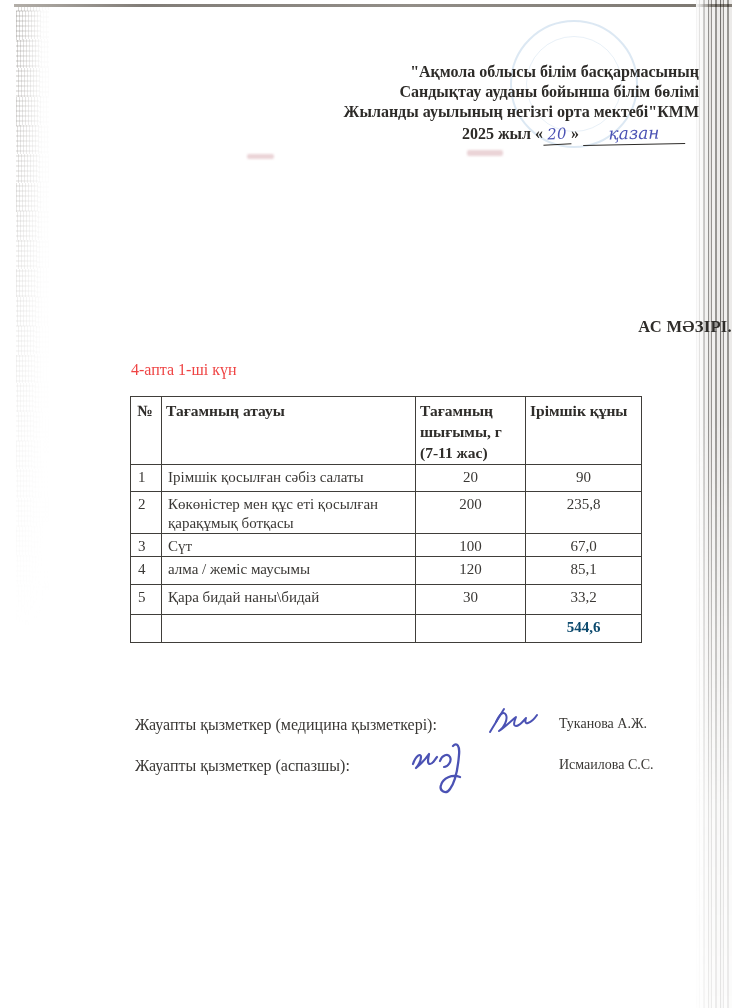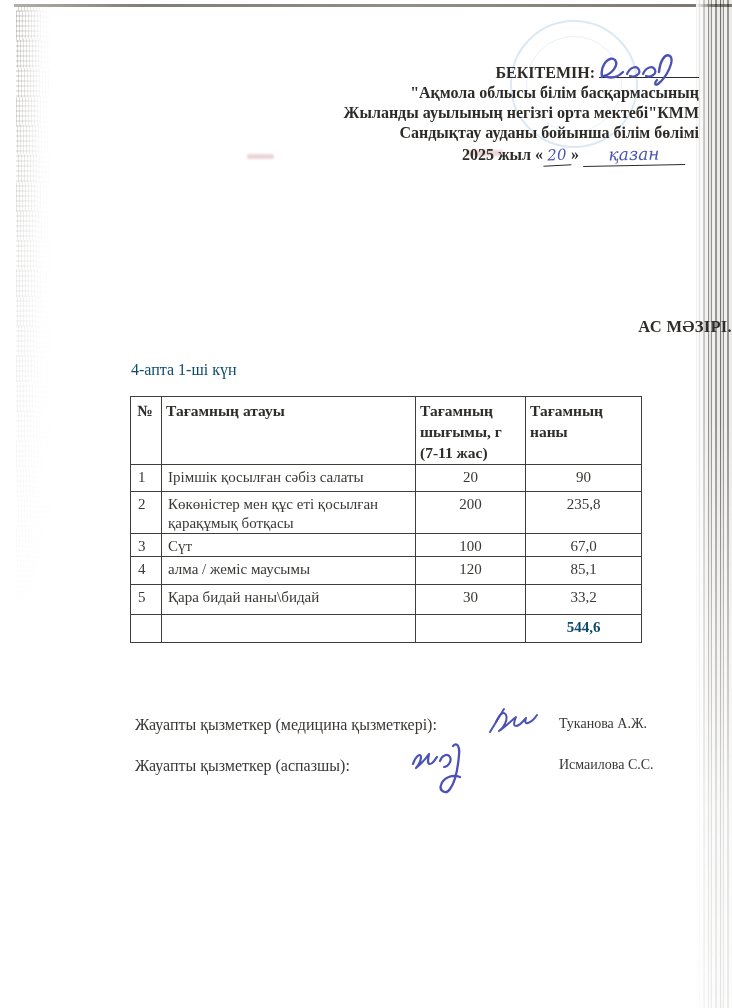--- a/index.html
+++ b/index.html
@@ -65,21 +65,21 @@
     transform:rotate(-3deg);
   }
   .month-slot{
     display:inline-block;width:102px;text-align:center;
     border-bottom:1.6px solid #2d2b28;font-size:17px;height:19px;line-height:16px;
     transform:rotate(-1deg);margin-left:4px;
   }
   
   .doc-title{position:absolute;top:317px;left:92px;right:0;text-align:right;
     font-weight:bold;font-size:16.5px;color:#2f2d2a;letter-spacing:.3px;}
-  .doc-subtitle{position:absolute;top:361px;left:131px;font-size:16px;color:#0c4a6e;}
+  .doc-subtitle{position:absolute;top:361px;left:131px;font-size:16px;color:#ef4444;}
   
   .menu-table{
     position:absolute;top:396px;left:130px;width:511px;
     border-collapse:collapse;table-layout:fixed;
     font-size:15px;color:#3a3835;
   }
   .menu-table th,.menu-table td{border:1.6px solid #403e3a;padding:0 4px;}
   .menu-table th{
     font-size:15.5px;font-weight:bold;color:#2f2d2a;
     vertical-align:top;text-align:left;padding-top:3px;line-height:21px;height:64px;
@@ -105,54 +105,44 @@
 <body>
 
 <div class="edge-top"></div>
 <div class="edge-left"></div>
 <div class="edge-right"></div>
 <div class="stamp-bleed"></div>
 <div class="smudge smudge-a"></div>
 <div class="smudge smudge-b"></div>
 
 <div class="approval">
-  <div class="approve-row">
-    <span>БЕКІТЕМІН:</span>
-    <span class="sig-underline"></span>
-    <svg class="scribble director-sig" width="85" height="40" viewBox="0 0 85 40">
-      <path d="M6 27 C4 14 14 5 19 10 C23 15 16 24 8 26 C15 29 22 27 27 22" stroke-width="2.4"></path>
-      <path d="M31 24 C34 17 41 15 43 20 C45 24 38 28 34 26" stroke-width="2.2"></path>
-      <path d="M47 24 C50 17 57 15 59 20 C61 24 54 28 50 26" stroke-width="2.2"></path>
-      <path d="M63 22 C64 11 69 3 74 6 C79 10 71 27 62 34 C59 36 58 33 61 30" stroke-width="2.4"></path>
-    </svg>
-  </div>
   <div>"Ақмола облысы білім басқармасының</div>
+  <div>Сандықтау ауданы бойынша білім бөлімі</div>
   <div>Жыланды ауылының негізгі орта мектебі"КММ</div>
-  <div>Сандықтау ауданы бойынша білім бөлімі</div>
   <div class="date-row">
     <span>2025 жыл «</span><span class="day-slot hand">20</span><span>»</span><span class="month-slot hand">қазан</span>
   </div>
 </div>
 
 <div class="doc-title">АС МӘЗІРІ.</div>
 <div class="doc-subtitle">4-апта 1-ші күн</div>
 
 <table class="menu-table">
   <colgroup>
       <col style="width:31px">
       <col style="width:254px">
       <col style="width:110px">
       <col style="width:116px">
     </colgroup>
   <tbody>
       <tr>
     <th class="h-num">№</th>
     <th>Тағамның атауы</th>
     <th>Тағамның шығымы, г (7-11 жас)</th>
-    <th>Тағамның наны</th>
+    <th>Ірімшік құны</th>
   </tr>
   <tr class="r1">
     <td class="c-num">1</td>
     <td class="c-name">Ірімшік қосылған сәбіз салаты</td>
     <td class="c-out">20</td>
     <td class="c-cost">90</td>
   </tr>
   <tr class="r2">
     <td class="c-num">2</td>
     <td class="c-name">Көкөністер мен құс еті қосылған қарақұмық ботқасы</td>

